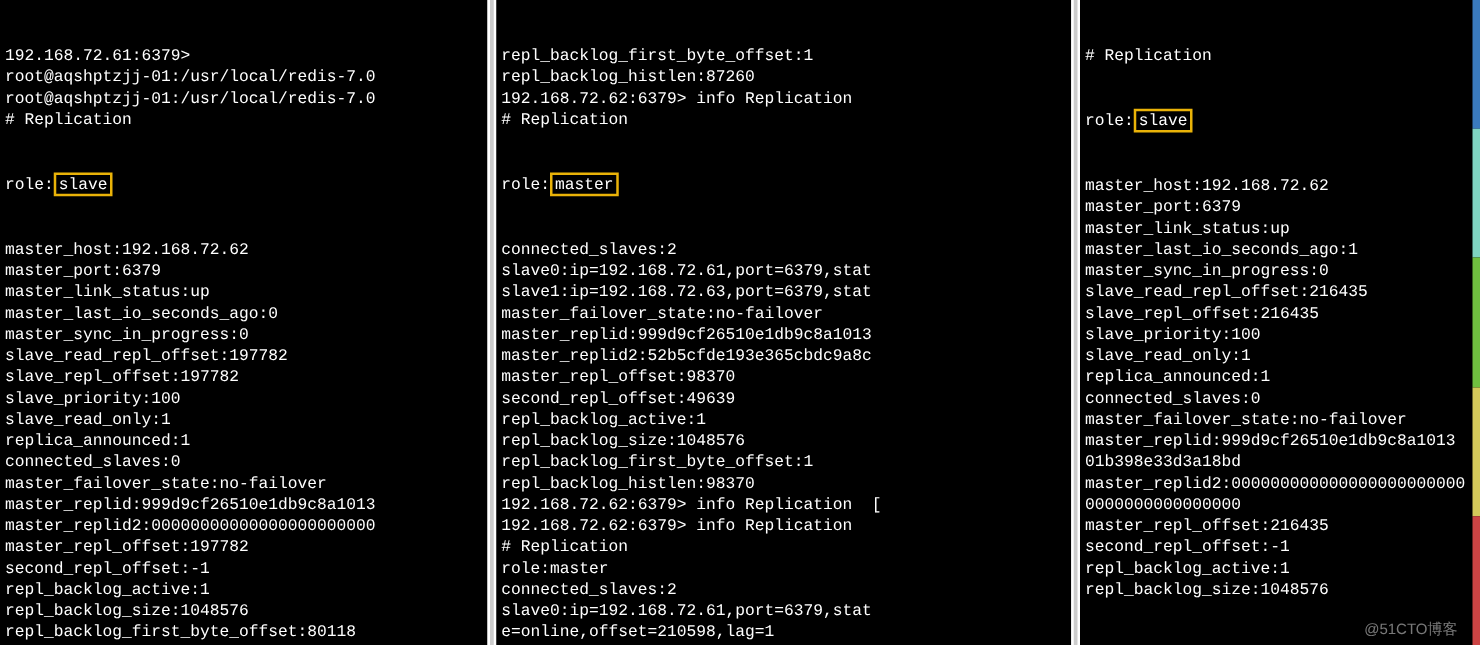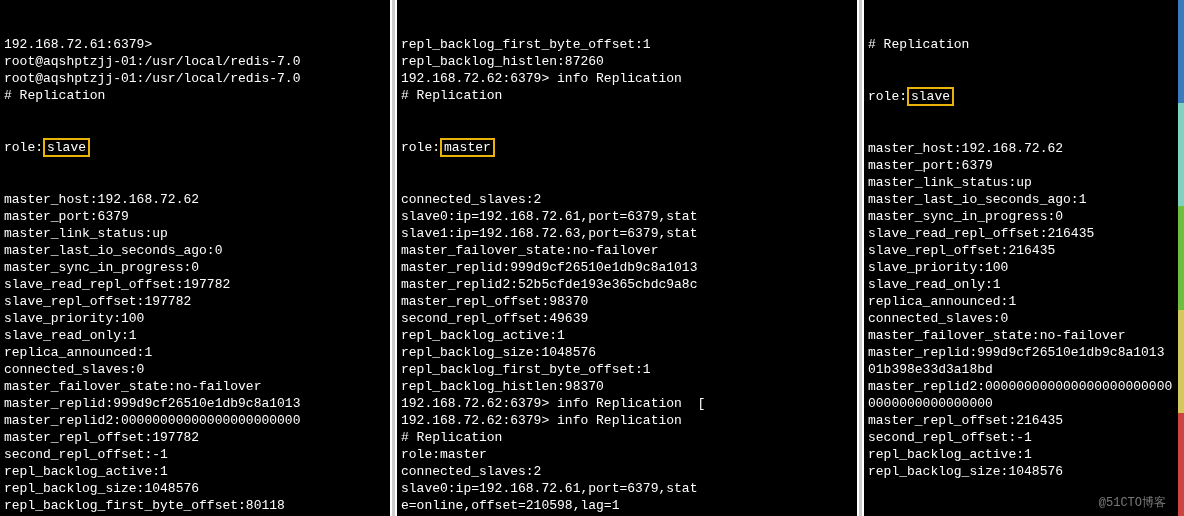--- a/index.html
+++ b/index.html
@@ -64,21 +64,21 @@
   .sb-cyan { background: #7fd4c1; }
   .sb-green { background: #6fbf3f; }
   .sb-yellow { background: #d4c95a; }
   .sb-red { background: #c44; }
   .watermark {
     position: absolute;
     right: 18px;
     bottom: 4px;
     color: rgba(200,200,200,0.6);
     font-size: 12px;
-    font-family: Liberation Mono, monospace;
+    font-family: Liberation Sans, sans-serif;
     pointer-events: none;
   }
 </style>
 </head>
 <body>
 
 <div class="panes">
 
   <div class="pane pane1">
     <div id="p1-pre"><div>192.168.72.61:6379&gt;</div><div>root@aqshptzjj-01:/usr/local/redis-7.0</div><div>root@aqshptzjj-01:/usr/local/redis-7.0</div><div># Replication</div></div>

